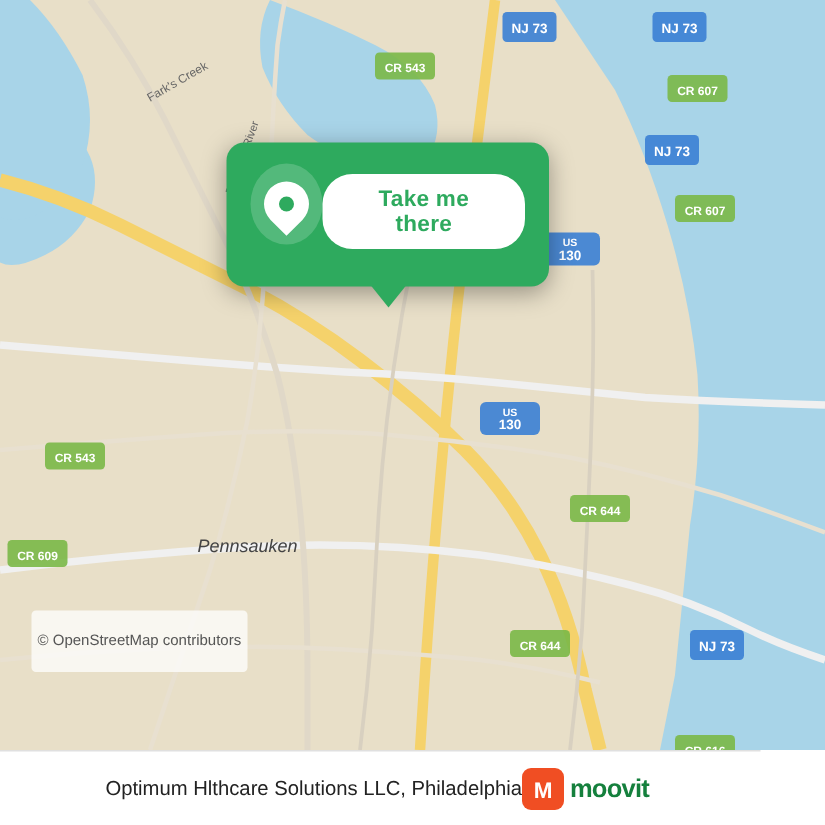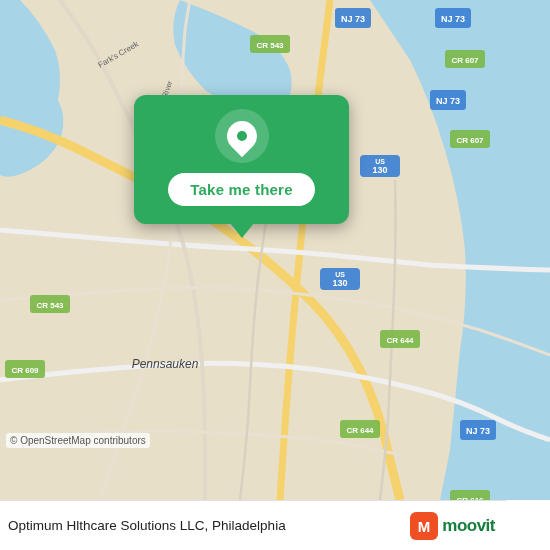--- a/index.html
+++ b/index.html
@@ -23,27 +23,27 @@
     
     #map-svg {
       width: 100%;
       height: 100%;
     }
 
     
     #popup-card {
       position: absolute;
       top: 95px;
-      left: 134px;
+      left: 151px;
       width: 215px;
       background: #2eaa5e;
       border-radius: 12px;
       padding: 14px 16px 18px;
       display: flex;
-      flex-direction: column;
+      flex-direction: row;
       align-items: center;
       box-shadow: 0 4px 16px rgba(0,0,0,0.35);
       z-index: 10;
     }
 
     #popup-card::after {
       content: '';
       position: absolute;
       bottom: -14px;
       left: 50%;
@@ -99,21 +99,21 @@
       letter-spacing: 0.2px;
     }
 
     
     #bottom-bar {
       width: 507px;
       height: 50px;
       background: white;
       display: flex;
       align-items: center;
-      justify-content: space-between;
+      justify-content: center;
       padding: 0 12px 0 8px;
       border-top: 1px solid #e0e0e0;
     }
 
     #bottom-text {
       font-size: 13.5px;
       color: #222;
       font-weight: 400;
     }
 
@@ -131,25 +131,25 @@
     }
 
     #moovit-icon {
       width: 28px;
       height: 28px;
     }
 
     #osm-credit {
       position: absolute;
       bottom: 52px;
-      left: 6px;
+      left: 21px;
       font-size: 10px;
       color: #555;
       background: rgba(255,255,255,0.75);
-      padding: 2px 4px;
+      padding: 15px 4px;
       border-radius: 3px;
     }
   </style>
 </head>
 <body>
 
 <div id="map-container">
   
   <svg id="map-svg" viewBox="0 0 550 500" xmlns="http://www.w3.org/2000/svg">
 

